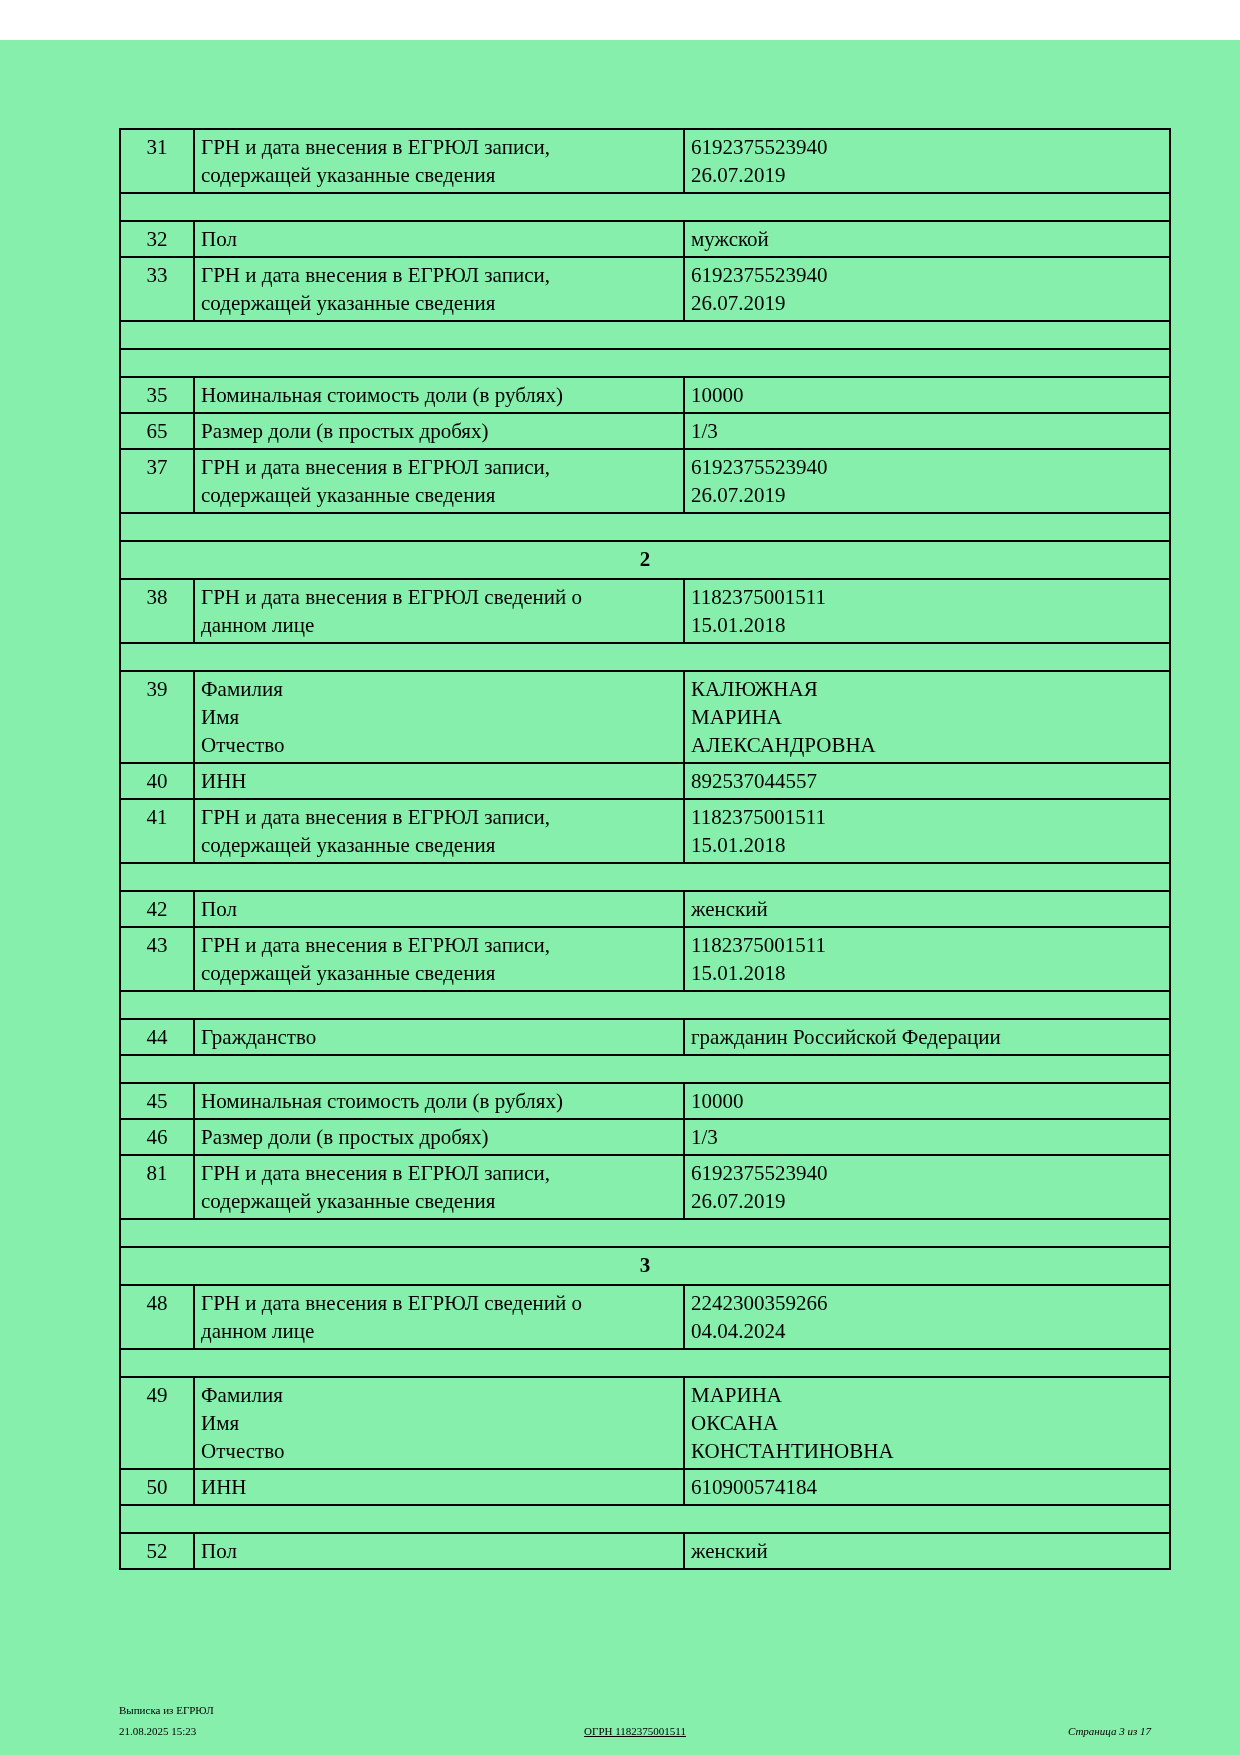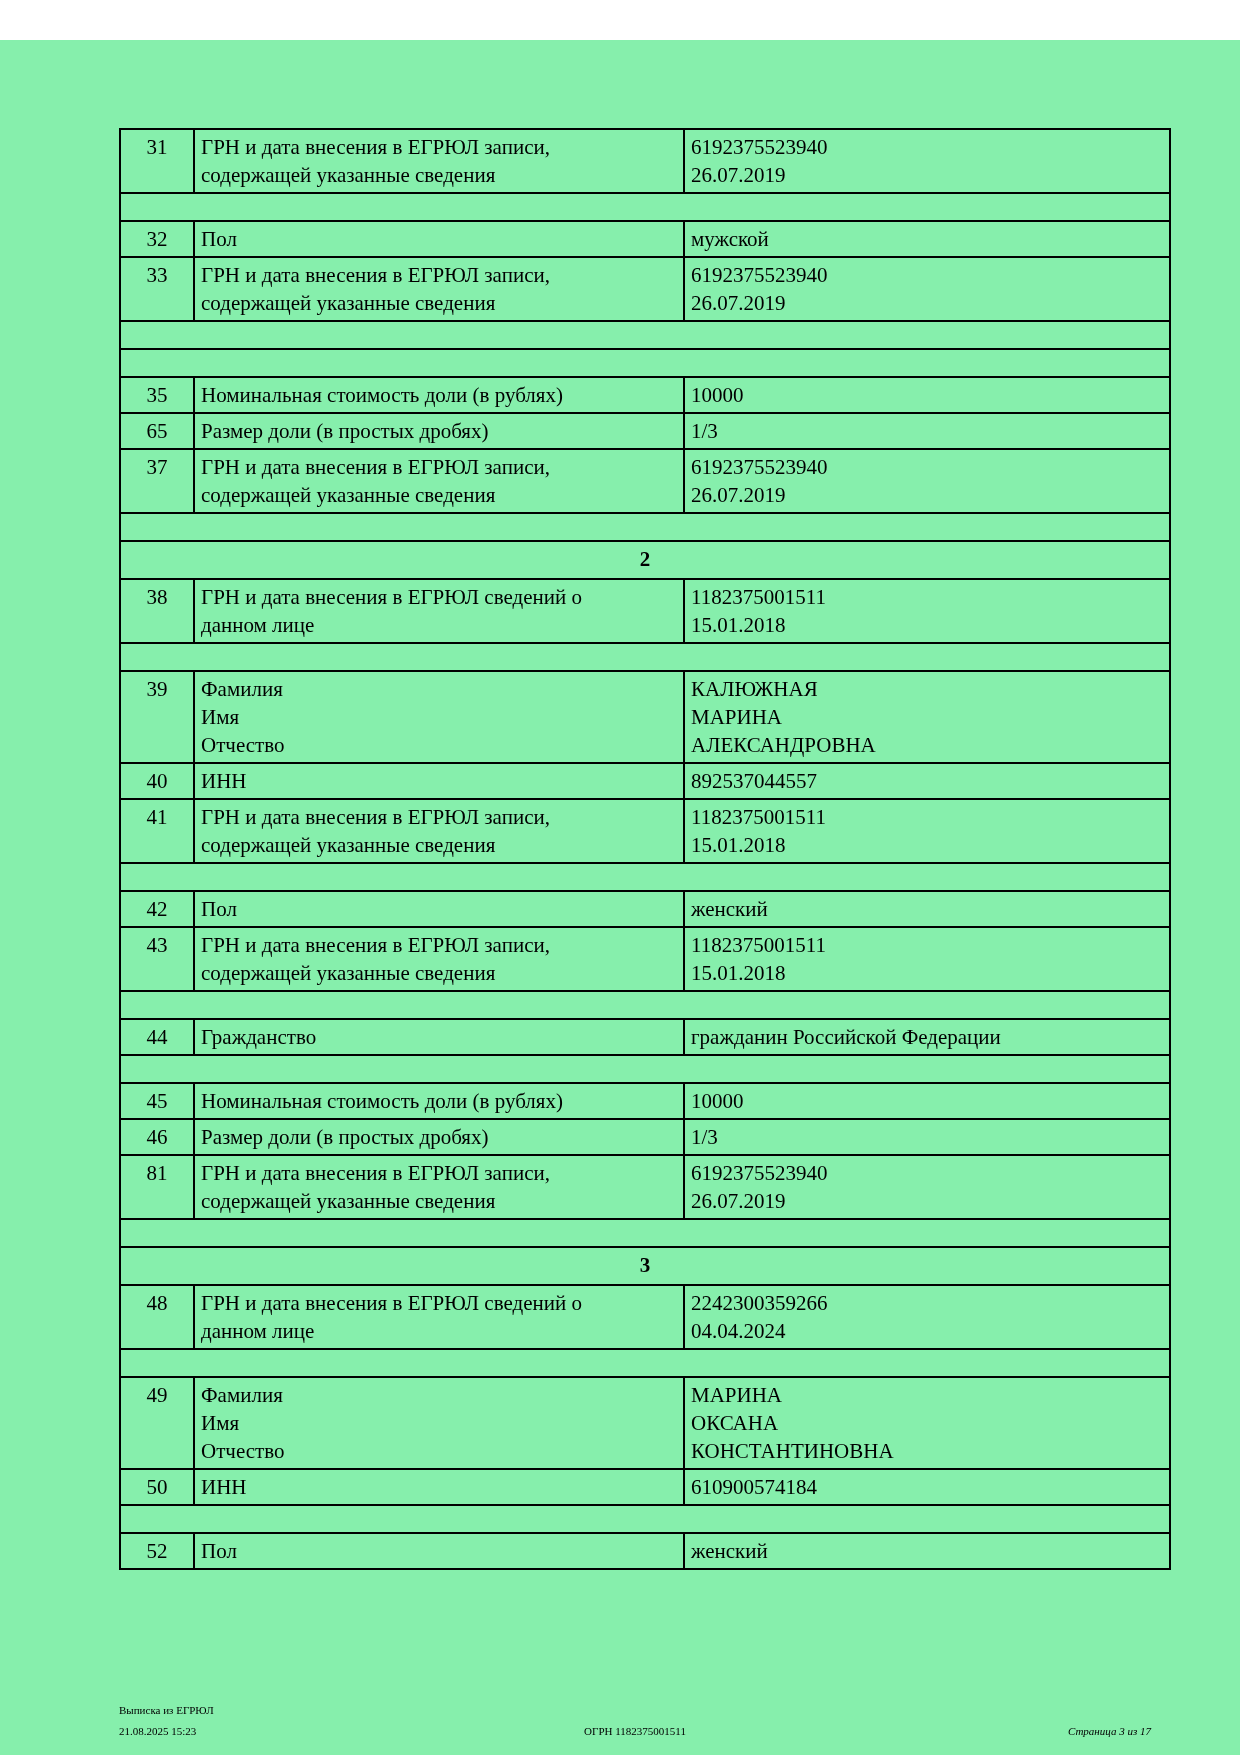--- a/index.html
+++ b/index.html
@@ -57,20 +57,21 @@
     top: 1660px;
     font-size: 11px;
     line-height: 21px;
   }
   .footer .f-left div { white-space: nowrap; }
   .footer .f-center {
     position: absolute;
     left: 0; right: 0;
     top: 21px;
     text-align: center;
+    text-decoration: underline;
   }
   .footer .f-right {
     position: absolute;
     right: 0;
     top: 21px;
     text-align: left;
     font-style: italic;
   }
 </style>
 </head>

